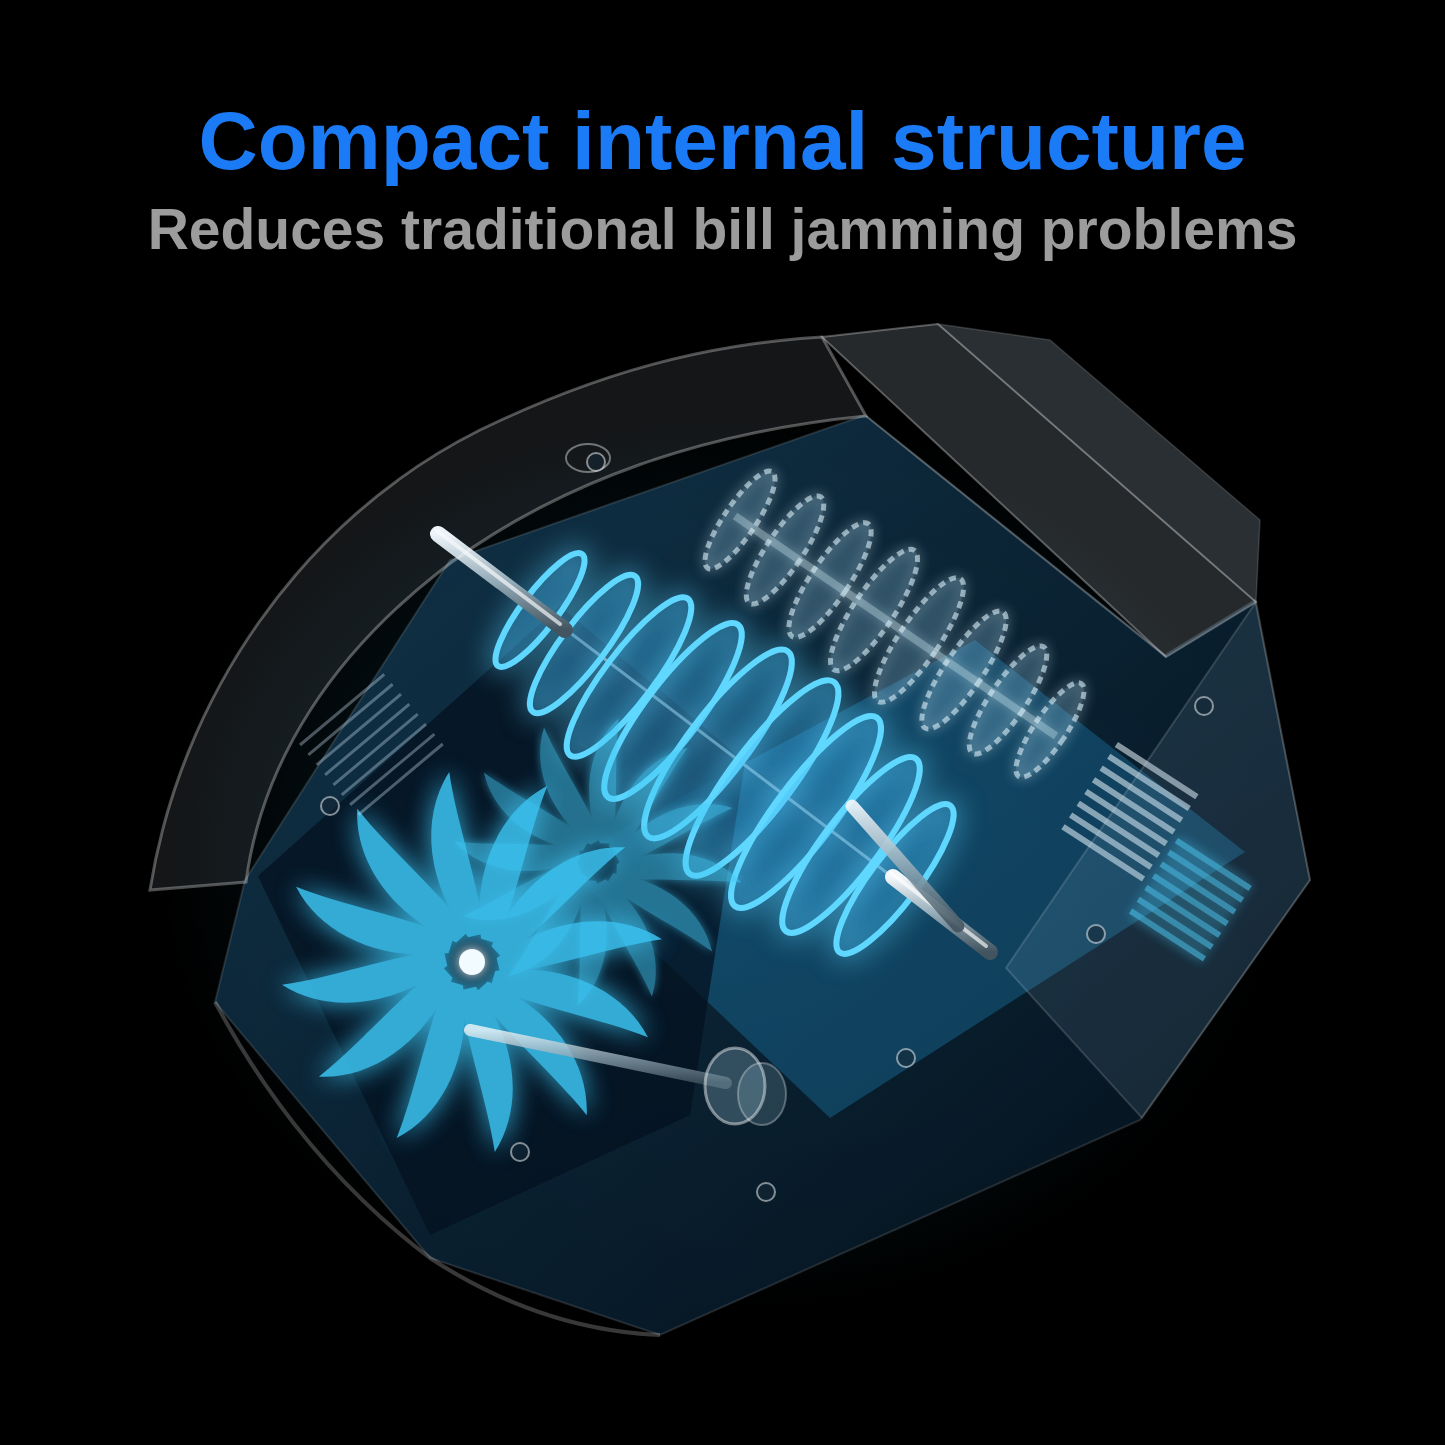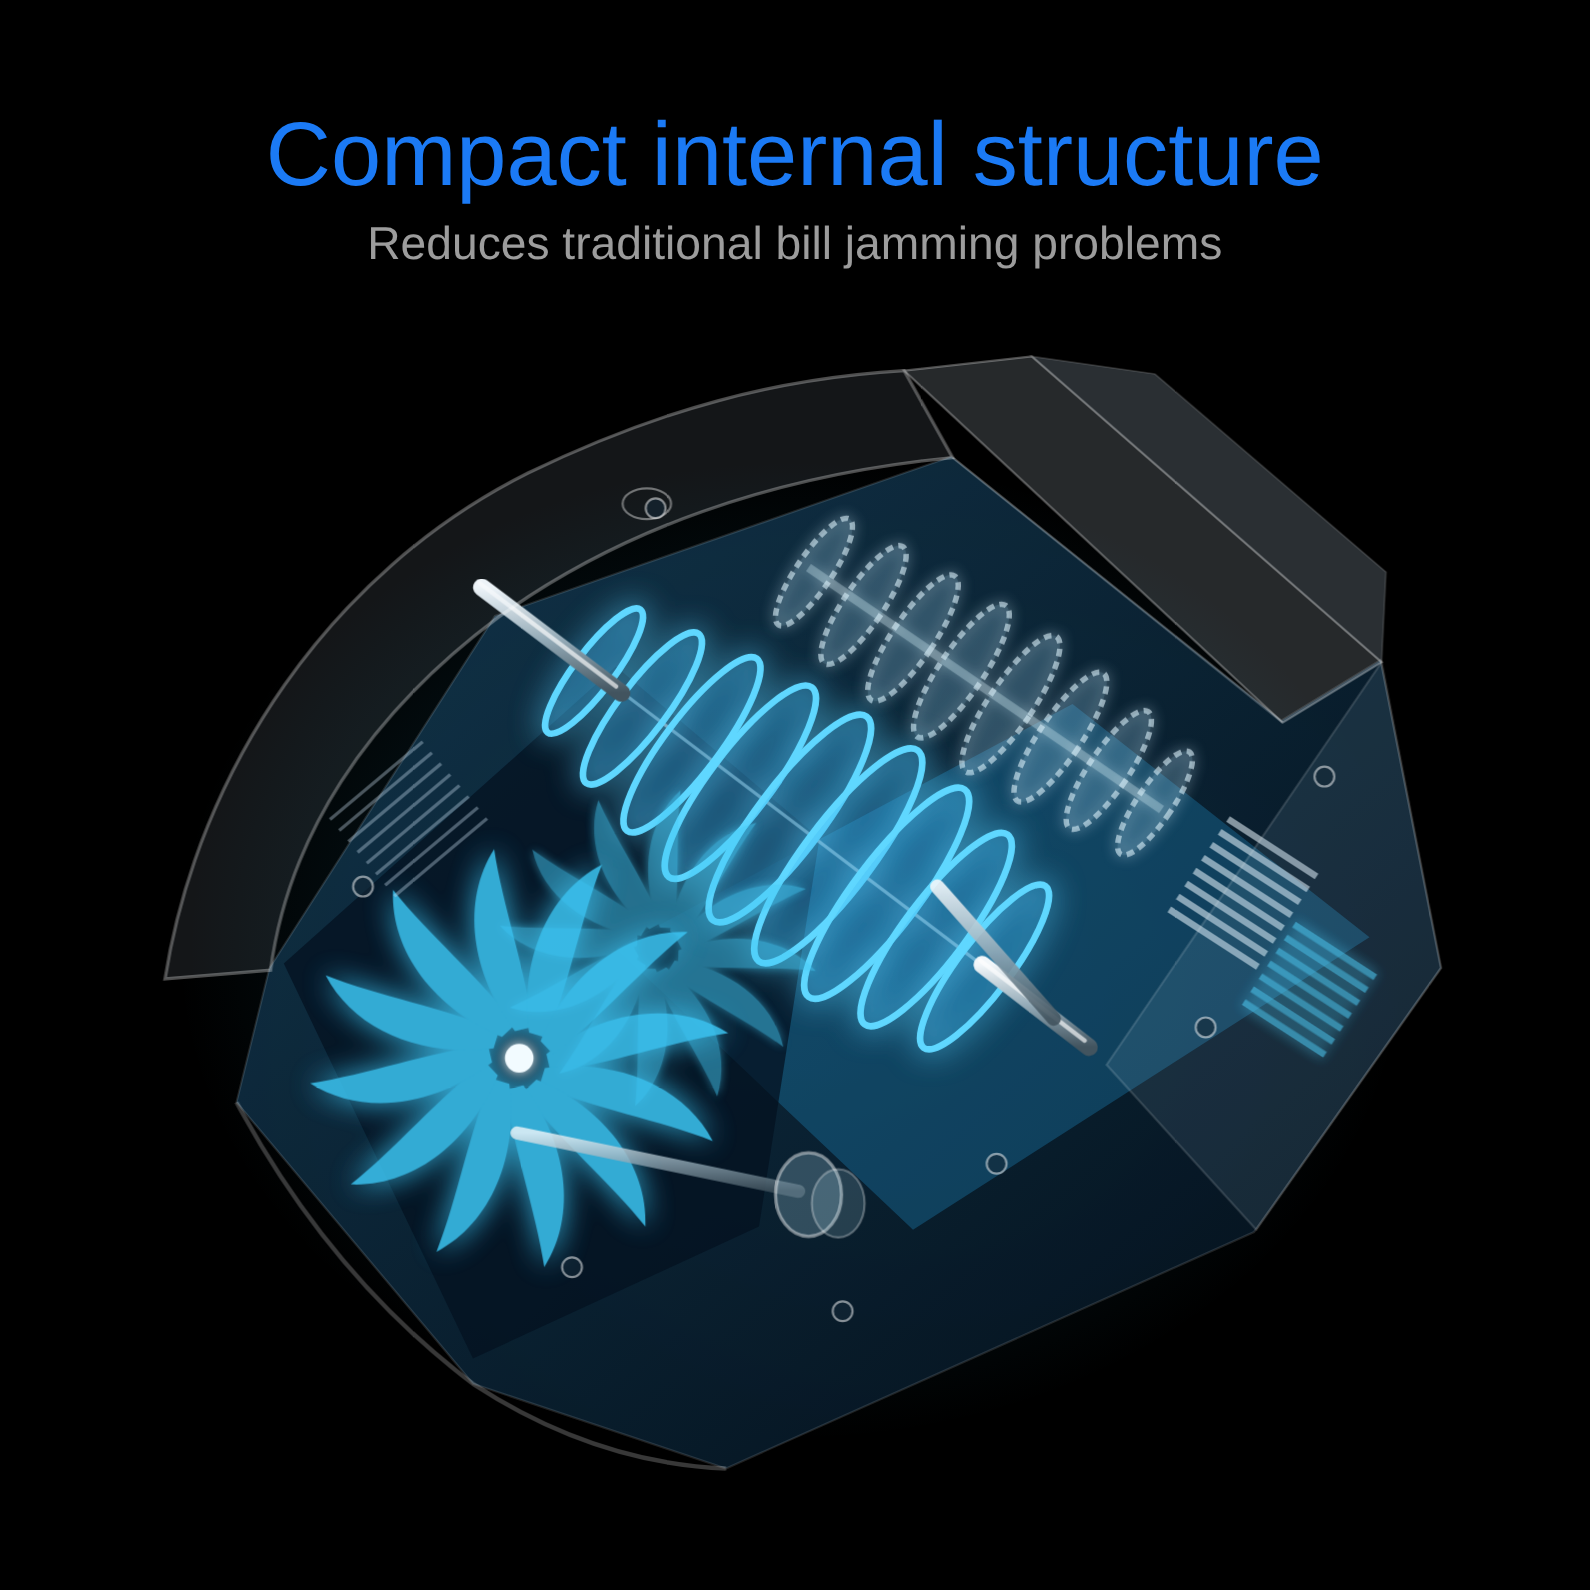--- a/index.html
+++ b/index.html
@@ -11,29 +11,29 @@
     font-family:"Liberation Sans", sans-serif;
   }
   .header{
     position:absolute;
     top:98px;left:0;width:100%;
     text-align:center;
     z-index:3;
   }
   .title{
     font-size:82px;
-    font-weight:normal;
+    font-weight:bold;
     letter-spacing:0px;
     color:#1b7af5;
     line-height:1.05;
   }
   .subtitle{
     margin-top:14px;
-    font-size:42px;
-    font-weight:normal;
+    font-size:57px;
+    font-weight:bold;
     color:#9c9c9c;
     line-height:1.1;
   }
   .stage{
     position:absolute;
     inset:0;
     z-index:1;
   }
   svg{display:block;}
 </style>

